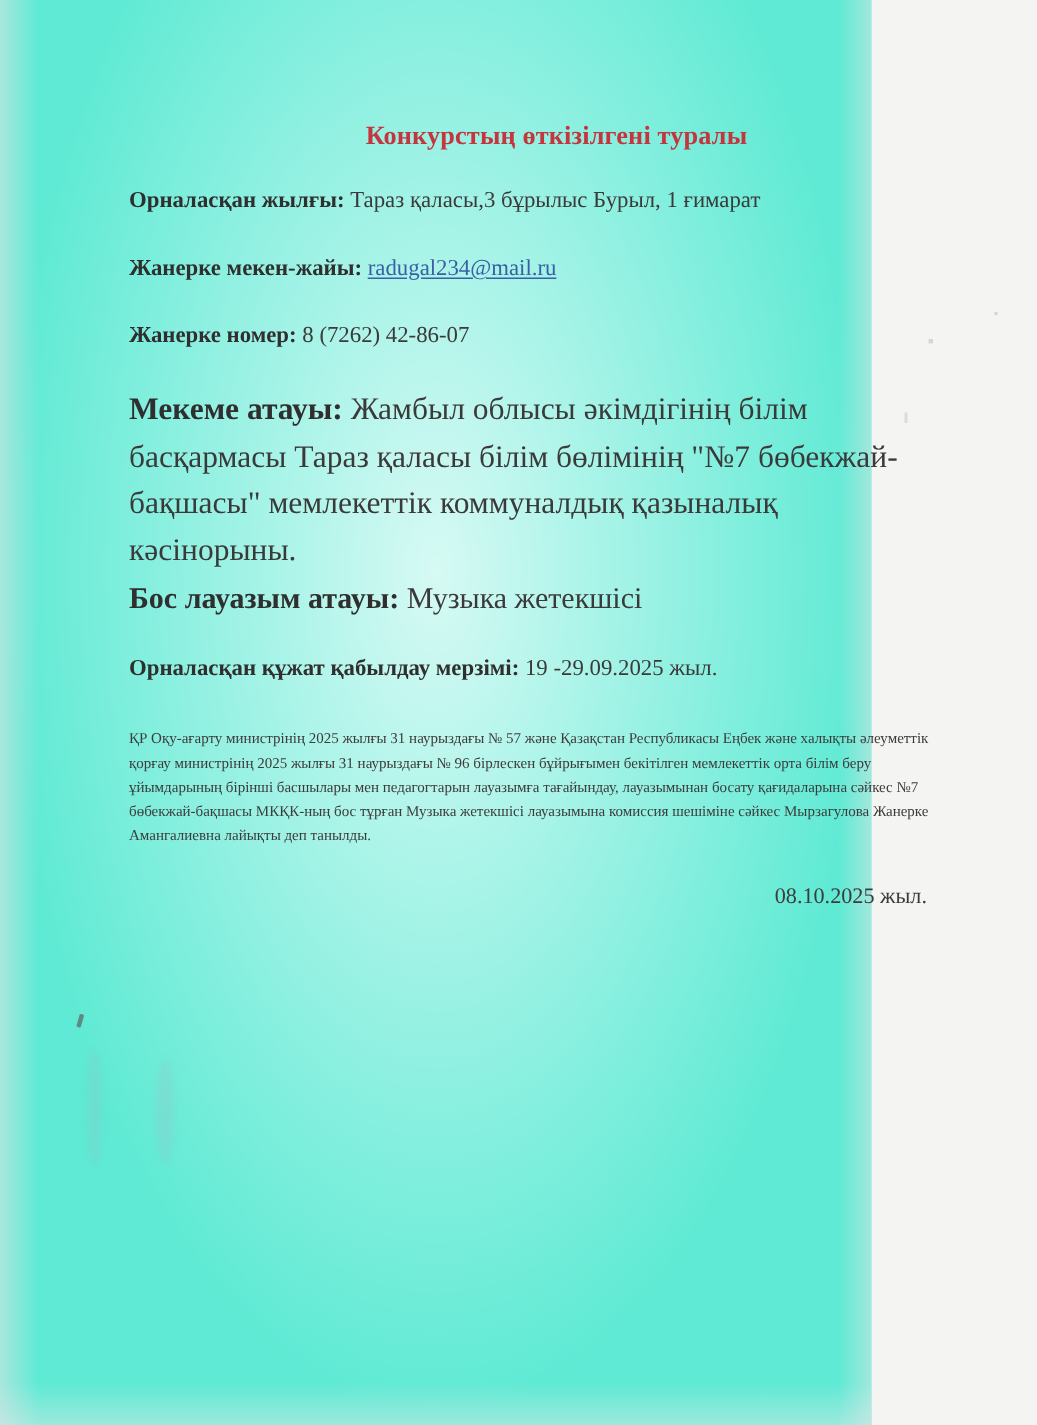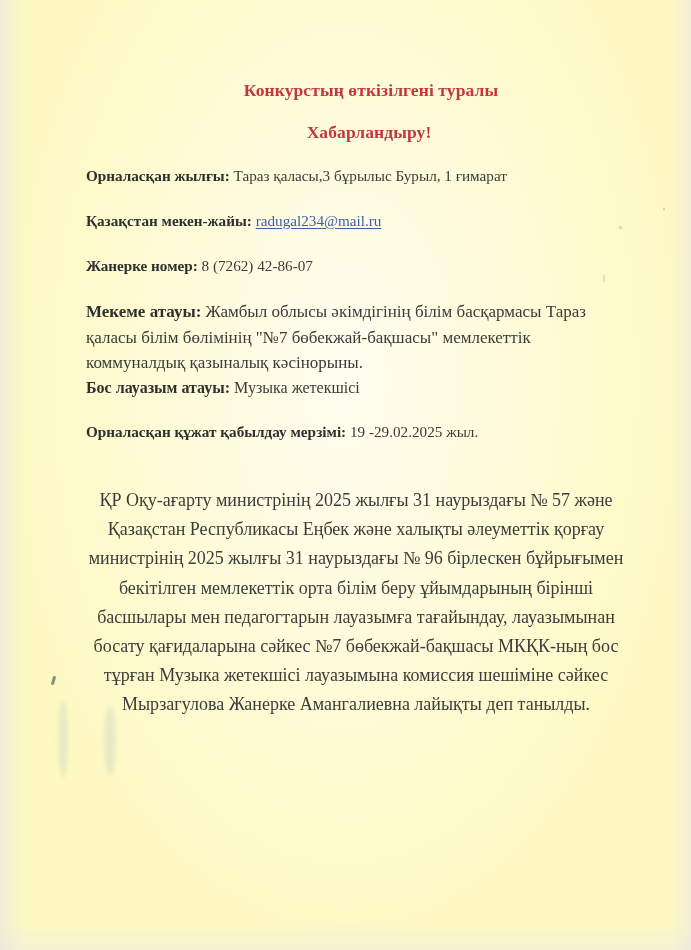--- a/index.html
+++ b/index.html
@@ -10,23 +10,23 @@
     width: 691px;
     height: 950px;
     background: #f4f4f3;
     font-family: "Liberation Serif", "DejaVu Serif", serif;
     color: #3a3a3a;
     overflow: hidden;
     position: relative;
   }
   .page {
     position: relative;
-    width: 691px;
+    width: 581px;
     height: 950px;
-    background: #fef9c3;
+    background: #5eead4;
     box-sizing: border-box;
   }
   
   .paper-tint {
     position: absolute;
     inset: 0;
     background:
       radial-gradient(ellipse at 50% 40%, rgba(255,255,255,0.75) 0%, rgba(255,255,255,0.0) 70%),
       linear-gradient(90deg, rgba(228,228,228,0.55) 0px, rgba(244,244,243,0) 26px),
       linear-gradient(270deg, rgba(230,230,230,0.5) 0px, rgba(244,244,243,0) 22px),
@@ -69,41 +69,41 @@
   .field-value {
     font-weight: 400;
   }
   .email-link {
     color: #3a5fa6;
     text-decoration: underline;
     text-underline-offset: 1.5px;
     text-align: right;
   }
   .org-block {
-    font-size: 17px;
+    font-size: 21px;
     line-height: 1.49;
     margin-top: 22px;
     text-align: left;
     font-family: Liberation Serif, serif;
   }
   .vacancy-row {
-    font-size: 16px;
+    font-size: 20px;
     line-height: 1.5;
     margin-top: 1px;
   }
   .deadline-row {
     font-size: 15.2px;
     line-height: 1.5;
     margin-top: 21px;
   }
   .body-paragraph {
-    font-size: 18px;
+    font-size: 10px;
     line-height: 1.62;
-    margin-top: 42px;
-    text-align: center;
+    margin-top: 28px;
+    text-align: left;
     color: #3c3c3c;
   }
   .date-row {
     font-size: 14.8px;
     margin-top: 24px;
     text-align: right;
     padding-right: 8px;
     color: #3c3c3c;
   }
   
@@ -129,55 +129,55 @@
 </head>
 <body>
 
 <div class="page">
   <div class="paper-tint"></div>
 
   <div class="content">
 
     <div class="title-block">
       <span class="title-line-1">Конкурстың өткізілгені туралы</span>
-      <span class="title-line-2">Хабарландыру!</span>
     </div>
 
     <div class="field-row">
       <span class="field-label">Орналасқан жылғы:</span>
       <span class="field-value">Тараз қаласы,3 бұрылыс Бурыл, 1 ғимарат</span>
     </div>
 
     <div class="field-row">
-      <span class="field-label">Қазақстан мекен-жайы:</span>
+      <span class="field-label">Жанерке мекен-жайы:</span>
       <span class="email-link">radugal234@mail.ru</span>
     </div>
 
     <div class="field-row">
       <span class="field-label">Жанерке номер:</span>
       <span class="field-value">8 (7262) 42-86-07</span>
     </div>
 
     <div class="org-block">
       <span class="field-label">Мекеме атауы:</span>
       <span class="field-value">Жамбыл облысы әкімдігінің білім басқармасы Тараз қаласы білім бөлімінің "№7 бөбекжай-бақшасы" мемлекеттік коммуналдық қазыналық кәсінорыны.</span>
     </div>
 
     <div class="vacancy-row">
       <span class="field-label">Бос лауазым атауы:</span>
       <span class="field-value">Музыка жетекшісі</span>
     </div>
 
     <div class="deadline-row">
       <span class="field-label">Орналасқан құжат қабылдау мерзімі:</span>
-      <span class="field-value">19 -29.02.2025 жыл.</span>
+      <span class="field-value">19 -29.09.2025 жыл.</span>
     </div>
 
     <div class="body-paragraph">ҚР Оқу-ағарту министрінің 2025 жылғы 31 наурыздағы № 57 және  Қазақстан Республикасы Еңбек және халықты әлеуметтік қорғау министрінің 2025 жылғы 31 наурыздағы № 96 бірлескен бұйрығымен бекітілген мемлекеттік орта білім беру ұйымдарының бірінші басшылары мен педагогтарын лауазымға тағайындау, лауазымынан босату қағидаларына сәйкес №7 бөбекжай-бақшасы МКҚК-ның бос тұрған Музыка жетекшісі лауазымына комиссия шешіміне сәйкес Мырзагулова Жанерке Амангалиевна лайықты деп танылды.</div>
 
+    <div class="date-row">08.10.2025 жыл.</div>
 
   </div>
 
   <div class="smudge smudge-a"></div>
   <div class="smudge smudge-b"></div>
   <div class="speck speck-a"></div>
   <div class="speck speck-b"></div>
   <div class="speck speck-c"></div>
   <div class="speck speck-d"></div>
 </div>

